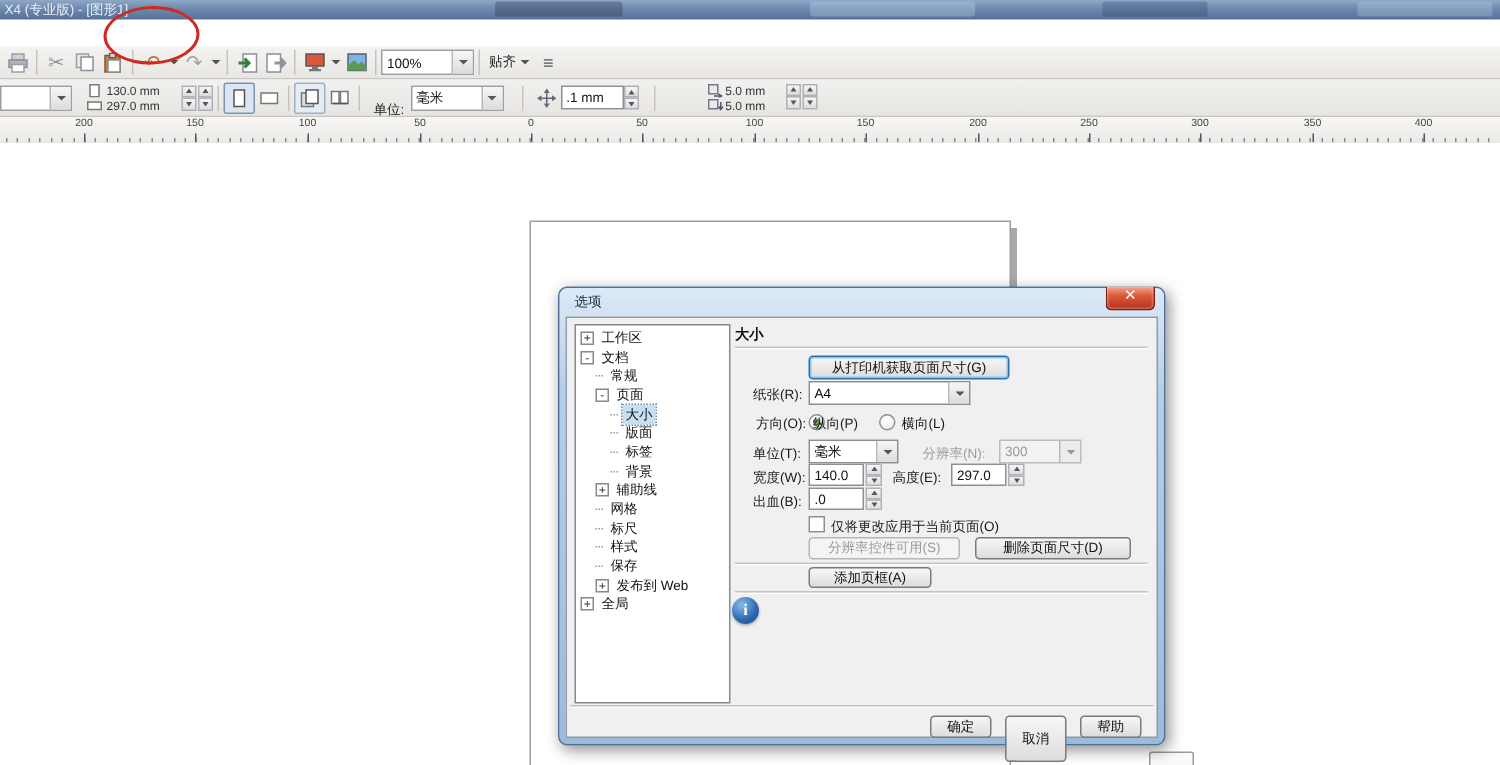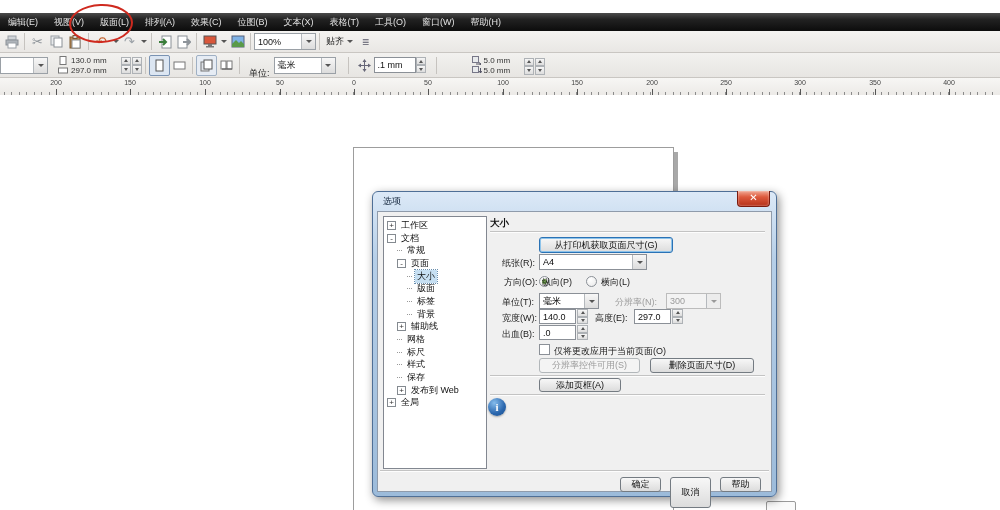--- a/index.html
+++ b/index.html
@@ -109,34 +109,28 @@
   .info-ic{position:absolute;width:18px;height:18px;border-radius:50%;
     background:radial-gradient(circle at 35% 28%,#85bcec,#2a66ad 60%,#1b4f8f);
     color:#fff;font:bold 11px "Liberation Serif",serif;display:flex;align-items:center;justify-content:center;
     box-shadow:0 1px 2px rgba(0,0,0,.3);}
 </style>
 </head>
 <body>
 
 <div id="app">
 
-
-  <div class="menubar">
-      <span class="menu-item">编辑(E)</span>
-      <span class="menu-item">视图(V)</span>
-      <span class="menu-item">版面(L)</span>
-      <span class="menu-item">排列(A)</span>
-      <span class="menu-item">效果(C)</span>
-      <span class="menu-item">位图(B)</span>
-      <span class="menu-item">文本(X)</span>
-      <span class="menu-item">表格(T)</span>
-      <span class="menu-item">工具(O)</span>
-      <span class="menu-item">窗口(W)</span>
-      <span class="menu-item">帮助(H)</span>
-    </div>
+  <div class="titlebar">
+    <div class="tb-blob" style="left:330px;width:85px;background:rgba(25,35,70,.28)"></div>
+    <div class="tb-blob" style="left:540px;width:110px;background:rgba(190,210,235,.35)"></div>
+    <div class="tb-blob" style="left:735px;width:70px;background:rgba(25,35,70,.22)"></div>
+    <div class="tb-blob" style="left:905px;width:90px;background:rgba(190,210,235,.30)"></div>
+    <span style="position:relative;z-index:2;">X4 (专业版) - [图形1]</span>
+  </div>
+
   <div class="red-ellipse"></div>
 
   <div class="toolbar">
     <div class="tbtn">
       <svg width="14" height="14">
           <rect x="3" y="1" width="8" height="4" fill="#cfd3d7" stroke="#9aa0a6"></rect>
           <rect x="1" y="5" width="12" height="5" fill="#aeb4ba" stroke="#8a9096"></rect>
           <rect x="3" y="8" width="8" height="5" fill="#fff" stroke="#9aa0a6"></rect>
         </svg>
     </div>
@@ -298,21 +292,21 @@
     </div>
     <div class="spincol" style="height:16px">
         <div>
           <span class="tri-u"></span>
         </div>
         <div>
           <span class="tri-d"></span>
         </div>
       </div>
     <div class="sep" style="margin-left:10px"></div>
-    <div style="display:flex;align-items:flex-end;margin-left:32px">
+    <div style="display:flex;align-items:flex-start;margin-left:32px">
       <div class="stack" style="margin-right:2px">
         <svg width="10" height="9">
             <rect x="0.5" y="0.5" width="6" height="6" fill="#e8eaec" stroke="#778"></rect>
             <path d="M4 8 h5 M7 6.5 l2 1.5 -2 1.5" stroke="#556" fill="none"></path>
           </svg>
         <svg width="10" height="9">
             <rect x="0.5" y="0.5" width="6" height="6" fill="#e8eaec" stroke="#778"></rect>
             <path d="M8.5 2 v5 M7 5 l1.5 2 1.5 -2" stroke="#556" fill="none"></path>
           </svg>
       </div>

